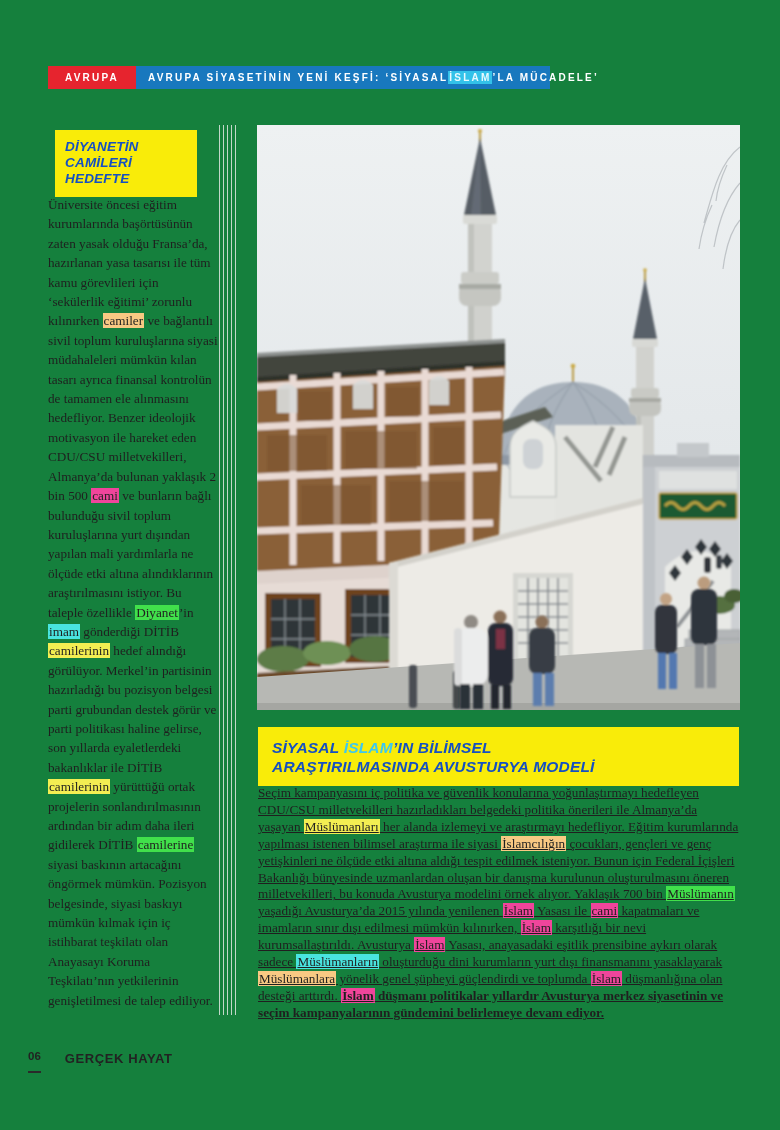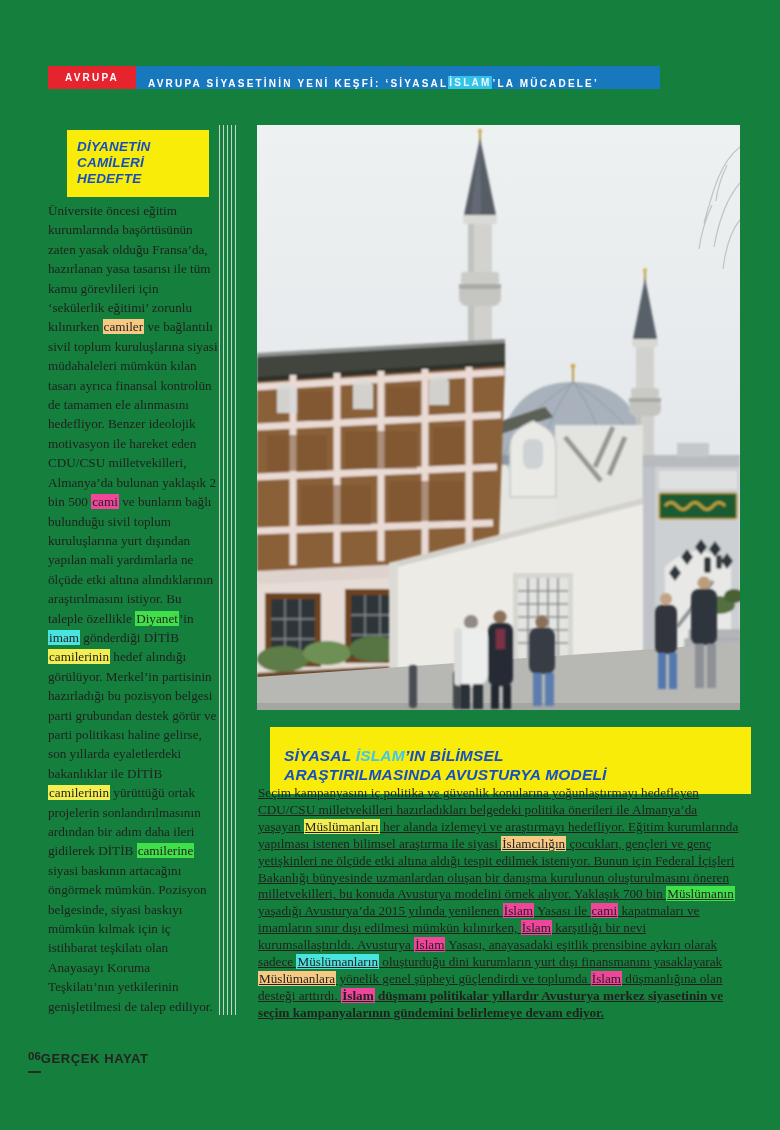--- a/index.html
+++ b/index.html
@@ -10,59 +10,59 @@
     --hl-cyan:#49e4df; --hl-orange:#f8c983;
   }
   *{margin:0;padding:0;box-sizing:border-box;}
   body{background:#ffffff;font-family:"Liberation Serif",serif;}
   .page{position:relative;width:780px;height:1130px;background:#15803d;overflow:hidden;}
 
   
   .kicker-bar{position:absolute;left:48px;top:66px;height:23px;display:flex;
     font-family:"Liberation Sans",sans-serif;font-weight:700;font-size:10px;letter-spacing:2.2px;}
   .kicker-red{background:var(--kicker-red);color:#fff;width:88px;display:flex;align-items:center;justify-content:center;}
-  .kicker-blue{background:var(--bar-blue);color:#fff;width:524px;display:flex;align-items:flex-end;padding:0 12px;white-space:nowrap;}
+  .kicker-blue{background:var(--bar-blue);color:#fff;width:414px;display:flex;align-items:center;padding:0 12px;white-space:nowrap;}
   .kicker-blue .hl-cyanbar{background:var(--bar-cyan);color:#e9f9fe;padding:1px 1px;}
 
   
   .col-sep{position:absolute;left:216px;top:125px;width:20px;height:890px;
     background:repeating-linear-gradient(90deg,transparent 0 3px,#ededec 3px 4px);opacity:.8;}
 
   
   .title-box{background:var(--box-yellow);color:var(--heading-blue);
     font-family:"Liberation Sans",sans-serif;font-weight:700;font-style:italic;
-    white-space:pre-line;margin-left:12px;}
+    white-space:pre-line;}
   .sidebar-title{position:absolute;left:55px;top:130px;width:142px;padding:9px 10px 10px;
     font-size:13.5px;line-height:1.18;letter-spacing:.2px;}
-  .section-title{position:absolute;left:258px;top:727px;width:481px;padding:20px 14px 9px;
+  .section-title{position:absolute;left:258px;top:727px;width:481px;padding:12px 14px 9px;
     font-size:15.5px;line-height:1.22;letter-spacing:.2px;}
   .c-cyan{color:var(--heading-cyan);}
 
   
   .body-copy{color:var(--body-text);}
-  .sidebar-copy{position:absolute;left:48px;top:201px;width:170px;
+  .sidebar-copy{position:absolute;left:48px;top:195px;width:170px;
     font-size:13.2px;line-height:19.4px;}
   .main-copy{position:absolute;left:258px;top:785px;width:481px;
     font-size:13.2px;line-height:16.9px;text-decoration:underline;}
   .hl{padding:0 1px;}
   .hl-yellow{background:var(--hl-yellow);}
   .hl-pink{background:var(--hl-pink);}
   .hl-green{background:var(--hl-green);}
   .hl-cyan{background:var(--hl-cyan);}
   .hl-orange{background:var(--hl-orange);}
   .b{font-weight:700;}
 
   
   .photo{position:absolute;left:257px;top:125px;width:483px;height:585px;overflow:hidden;}
   .photo svg{display:block;}
 
   
   .footer{position:absolute;left:28px;top:1050px;display:flex;align-items:flex-start;
     font-family:"Liberation Sans",sans-serif;color:#222;}
-  .page-num{font-weight:700;font-size:11.5px;border-bottom:2.5px solid #2a2a2a;padding-bottom:9px;margin-right:0;}
+  .page-num{font-weight:700;font-size:11.5px;border-bottom:2.5px solid #2a2a2a;padding-bottom:9px;margin-right:24px;}
   .mag-name{font-weight:700;font-size:13px;letter-spacing:.6px;padding-top:.5px;}
 </style>
 </head>
 <body>
 
 <div class="page">
 
   <div class="kicker-bar">
     <div class="kicker-red">AVRUPA</div>
     <div class="kicker-blue">

